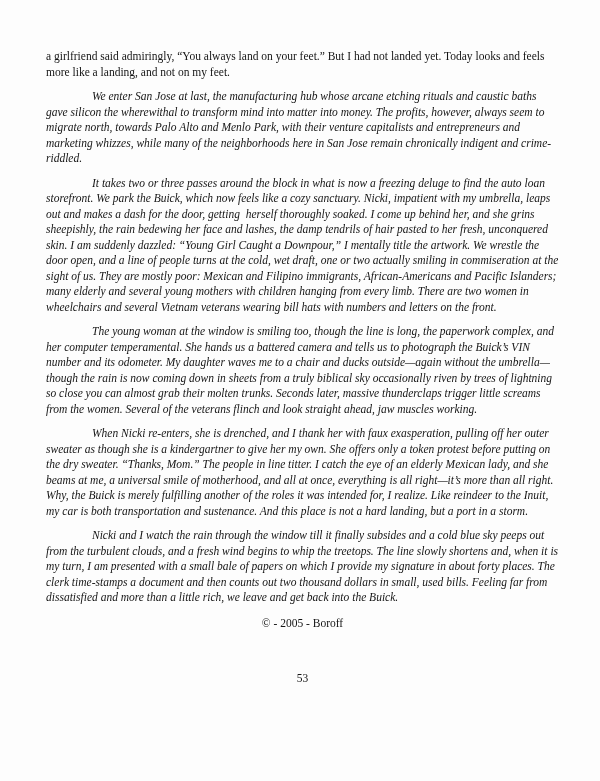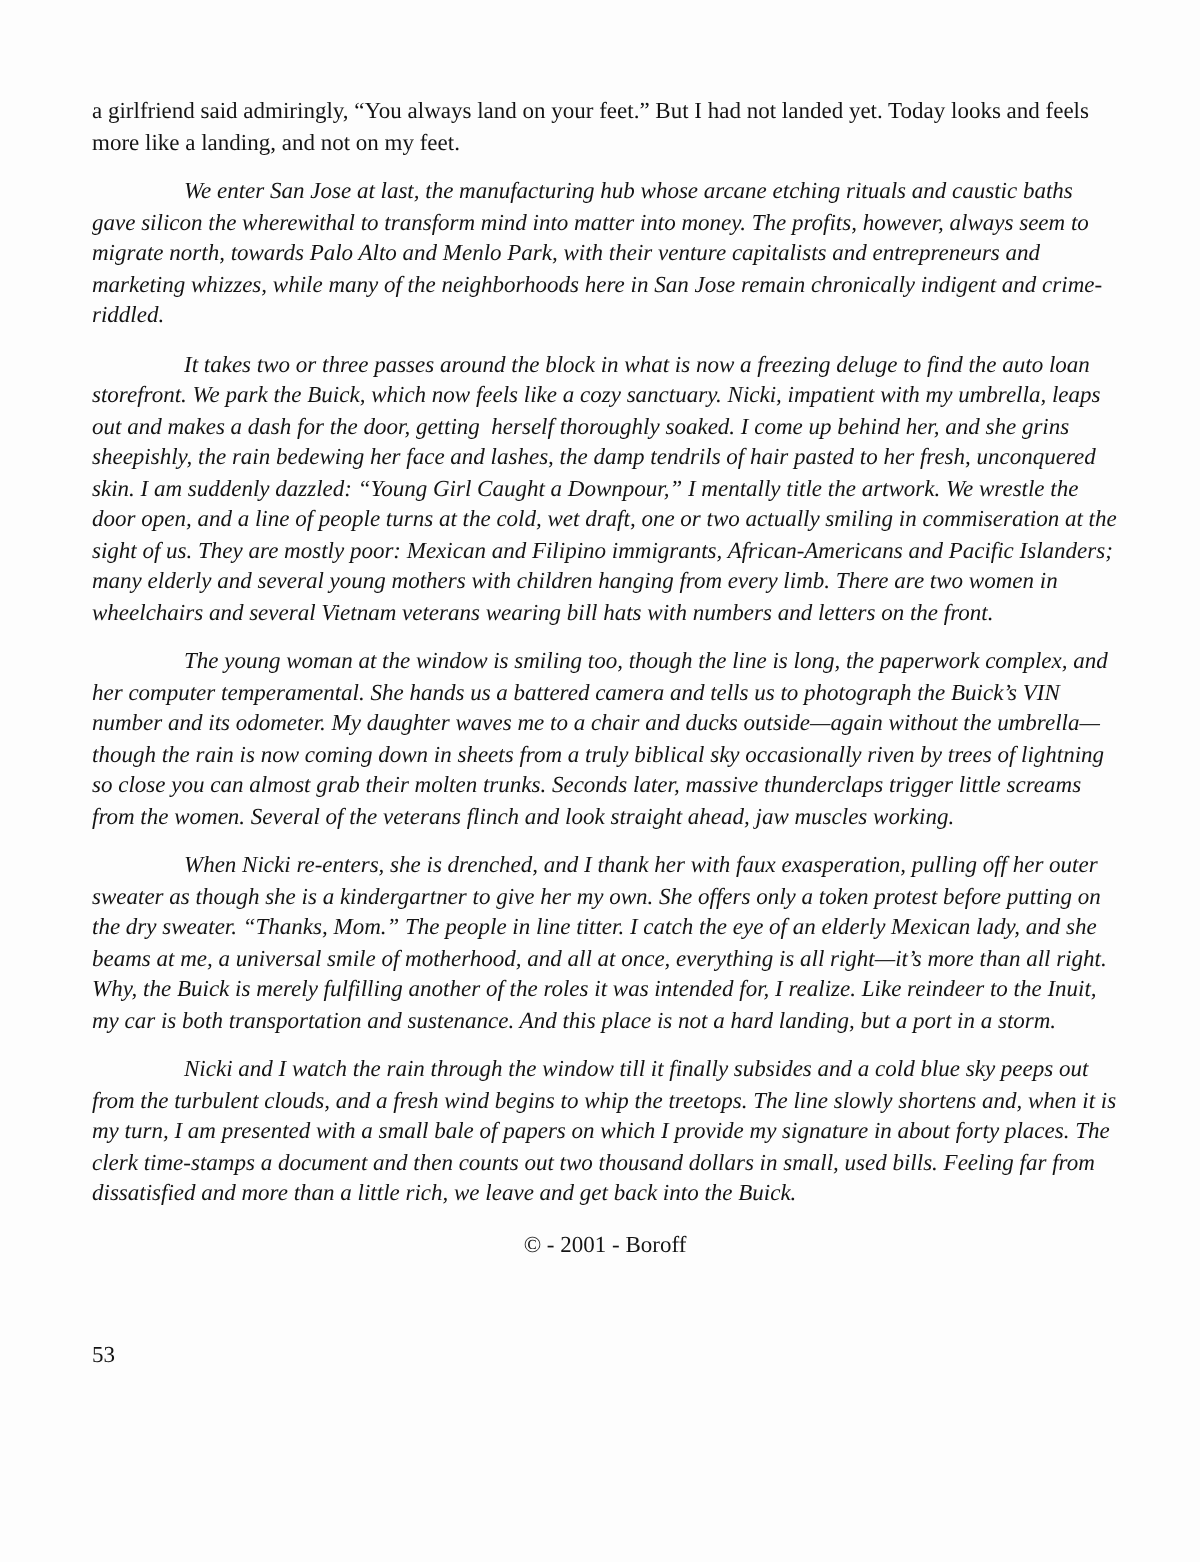--- a/index.html
+++ b/index.html
@@ -31,28 +31,28 @@
   .para.indent {
     text-indent: 46px;
     font-style: italic;
   }
   .copyright {
     margin: 10px 0 0 0;
     text-align: center;
   }
   .page-number {
     margin: 40px 0 0 0;
-    text-align: left;
+    text-align: center;
   }
 </style>
 </head>
 <body>
 
 <div class="page">
   <p class="para">a girlfriend said admiringly, “You always land on your feet.” But I had not landed yet. Today looks and feels more like a landing, and not on my feet.</p>
   <p class="para indent">We enter San Jose at last, the manufacturing hub whose arcane etching rituals and caustic baths gave silicon the wherewithal to transform mind into matter into money. The profits, however, always seem to migrate north, towards Palo Alto and Menlo Park, with their venture capitalists and entrepreneurs and marketing whizzes, while many of the neighborhoods here in San Jose remain chronically indigent and crime-riddled.</p>
   <p class="para indent">It takes two or three passes around the block in what is now a freezing deluge to find the auto loan storefront. We park the Buick, which now feels like a cozy sanctuary. Nicki, impatient with my umbrella, leaps out and makes a dash for the door, getting  herself thoroughly soaked. I come up behind her, and she grins sheepishly, the rain bedewing her face and lashes, the damp tendrils of hair pasted to her fresh, unconquered skin. I am suddenly dazzled: “Young Girl Caught a Downpour,” I mentally title the artwork. We wrestle the door open, and a line of people turns at the cold, wet draft, one or two actually smiling in commiseration at the sight of us. They are mostly poor: Mexican and Filipino immigrants, African-Americans and Pacific Islanders; many elderly and several young mothers with children hanging from every limb. There are two women in wheelchairs and several Vietnam veterans wearing bill hats with numbers and letters on the front.</p>
   <p class="para indent">The young woman at the window is smiling too, though the line is long, the paperwork complex, and her computer temperamental. She hands us a battered camera and tells us to photograph the Buick’s VIN number and its odometer. My daughter waves me to a chair and ducks outside—again without the umbrella—though the rain is now coming down in sheets from a truly biblical sky occasionally riven by trees of lightning so close you can almost grab their molten trunks. Seconds later, massive thunderclaps trigger little screams from the women. Several of the veterans flinch and look straight ahead, jaw muscles working.</p>
   <p class="para indent">When Nicki re-enters, she is drenched, and I thank her with faux exasperation, pulling off her outer sweater as though she is a kindergartner to give her my own. She offers only a token protest before putting on the dry sweater. “Thanks, Mom.” The people in line titter. I catch the eye of an elderly Mexican lady, and she beams at me, a universal smile of motherhood, and all at once, everything is all right—it’s more than all right.  Why, the Buick is merely fulfilling another of the roles it was intended for, I realize. Like reindeer to the Inuit, my car is both transportation and sustenance. And this place is not a hard landing, but a port in a storm.</p>
   <p class="para indent">Nicki and I watch the rain through the window till it finally subsides and a cold blue sky peeps out from the turbulent clouds, and a fresh wind begins to whip the treetops. The line slowly shortens and, when it is my turn, I am presented with a small bale of papers on which I provide my signature in about forty places. The clerk time-stamps a document and then counts out two thousand dollars in small, used bills. Feeling far from dissatisfied and more than a little rich, we leave and get back into the Buick.</p>
-  <p class="copyright">© - 2001 - Boroff</p>
+  <p class="copyright">© - 2005 - Boroff</p>
   <p class="page-number">53</p>
 </div>
 
 </body></html>

